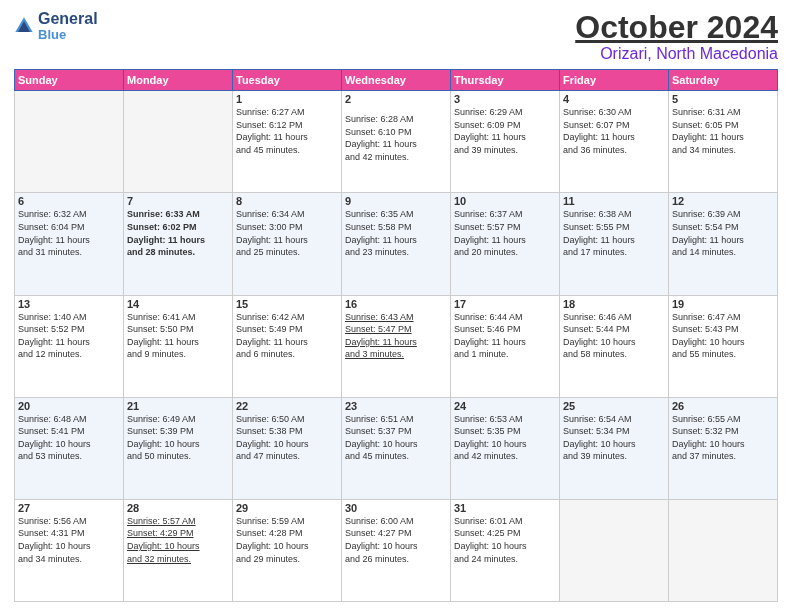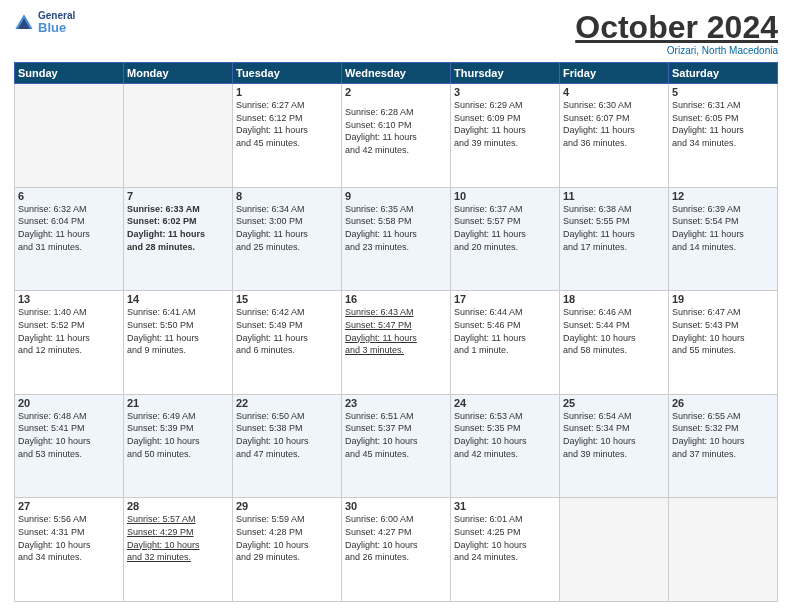--- a/index.html
+++ b/index.html
@@ -36,32 +36,32 @@
       text-align: right;
     }
     .month-title {
       font-size: 32px;
       font-weight: bold;
       color: #333;
       line-height: 1.1;
       text-decoration: underline;
     }
     .subtitle {
-      font-size: 10px;
-      color: #0369a1;
+      font-size: 16px;
+      color: #6d28d9;
     }
     .calendar {
       flex: 1;
       border: 1px solid #ccc;
       border-collapse: collapse;
       width: 100%;
       table-layout: fixed;
     }
     .calendar th {
-      background: #0c4a6e;
+      background: #ec4899;
       color: #fff;
       font-size: 11px;
       font-weight: bold;
       padding: 4px 3px;
       text-align: left;
       border: 1px solid #3a62b0;
     }
     .calendar td {
       border: 1px solid #ccc;
       vertical-align: top;
@@ -93,21 +93,21 @@
 <body>
 
 <div class="page">
   <div class="header">
     <div class="logo">
       <svg class="logo-icon" viewBox="0 0 30 30" xmlns="http://www.w3.org/2000/svg">
         <polygon points="15,2 28,24 2,24" fill="#4a90d9"></polygon>
         <polygon points="15,8 24,24 6,24" fill="#2a4a7f"></polygon>
       </svg>
       <div>
-        <div style="font-size:10px;font-weight:bold;color:#2a4a7f;line-height:1.1">General</div>
+        <div style="font-size:16px;font-weight:bold;color:#2a4a7f;line-height:1.1">General</div>
         <div style="font-size:13px;font-weight:bold;color:#4a90d9;line-height:1.1">Blue</div>
       </div>
     </div>
     <div class="title-block">
       <div class="month-title">October 2024</div>
       <div class="subtitle">Orizari, North Macedonia</div>
     </div>
   </div>
 
   <table class="calendar">

